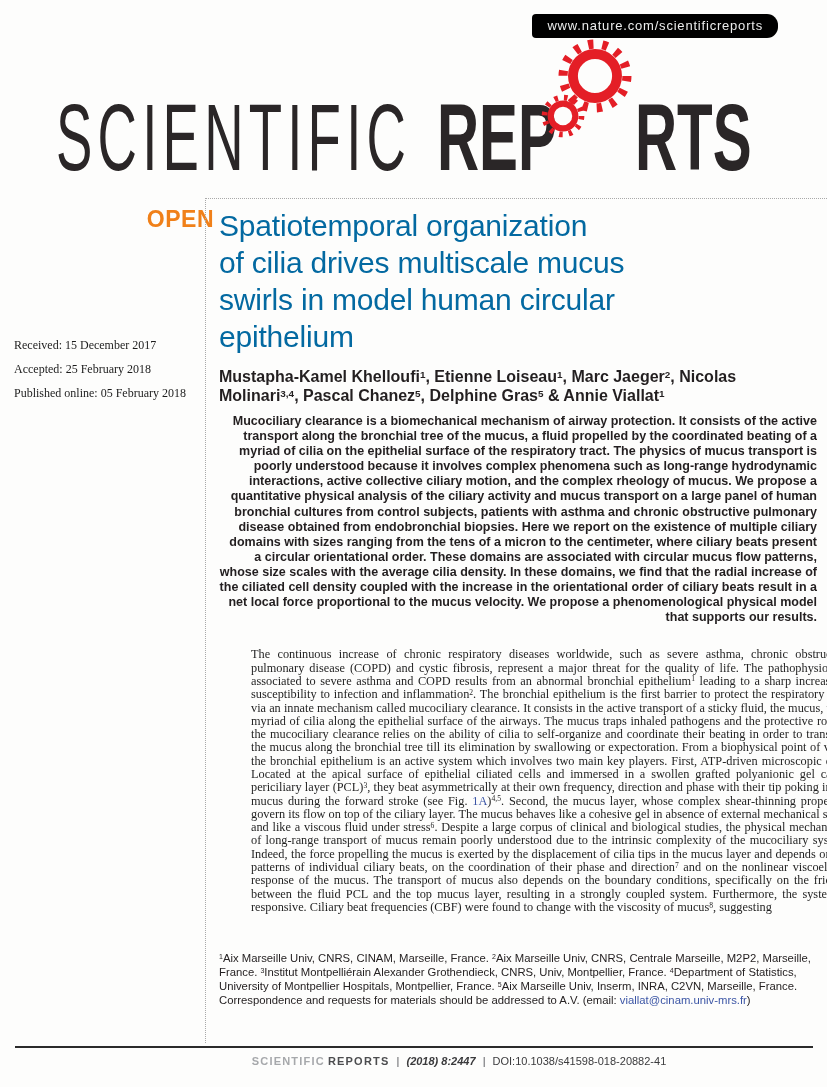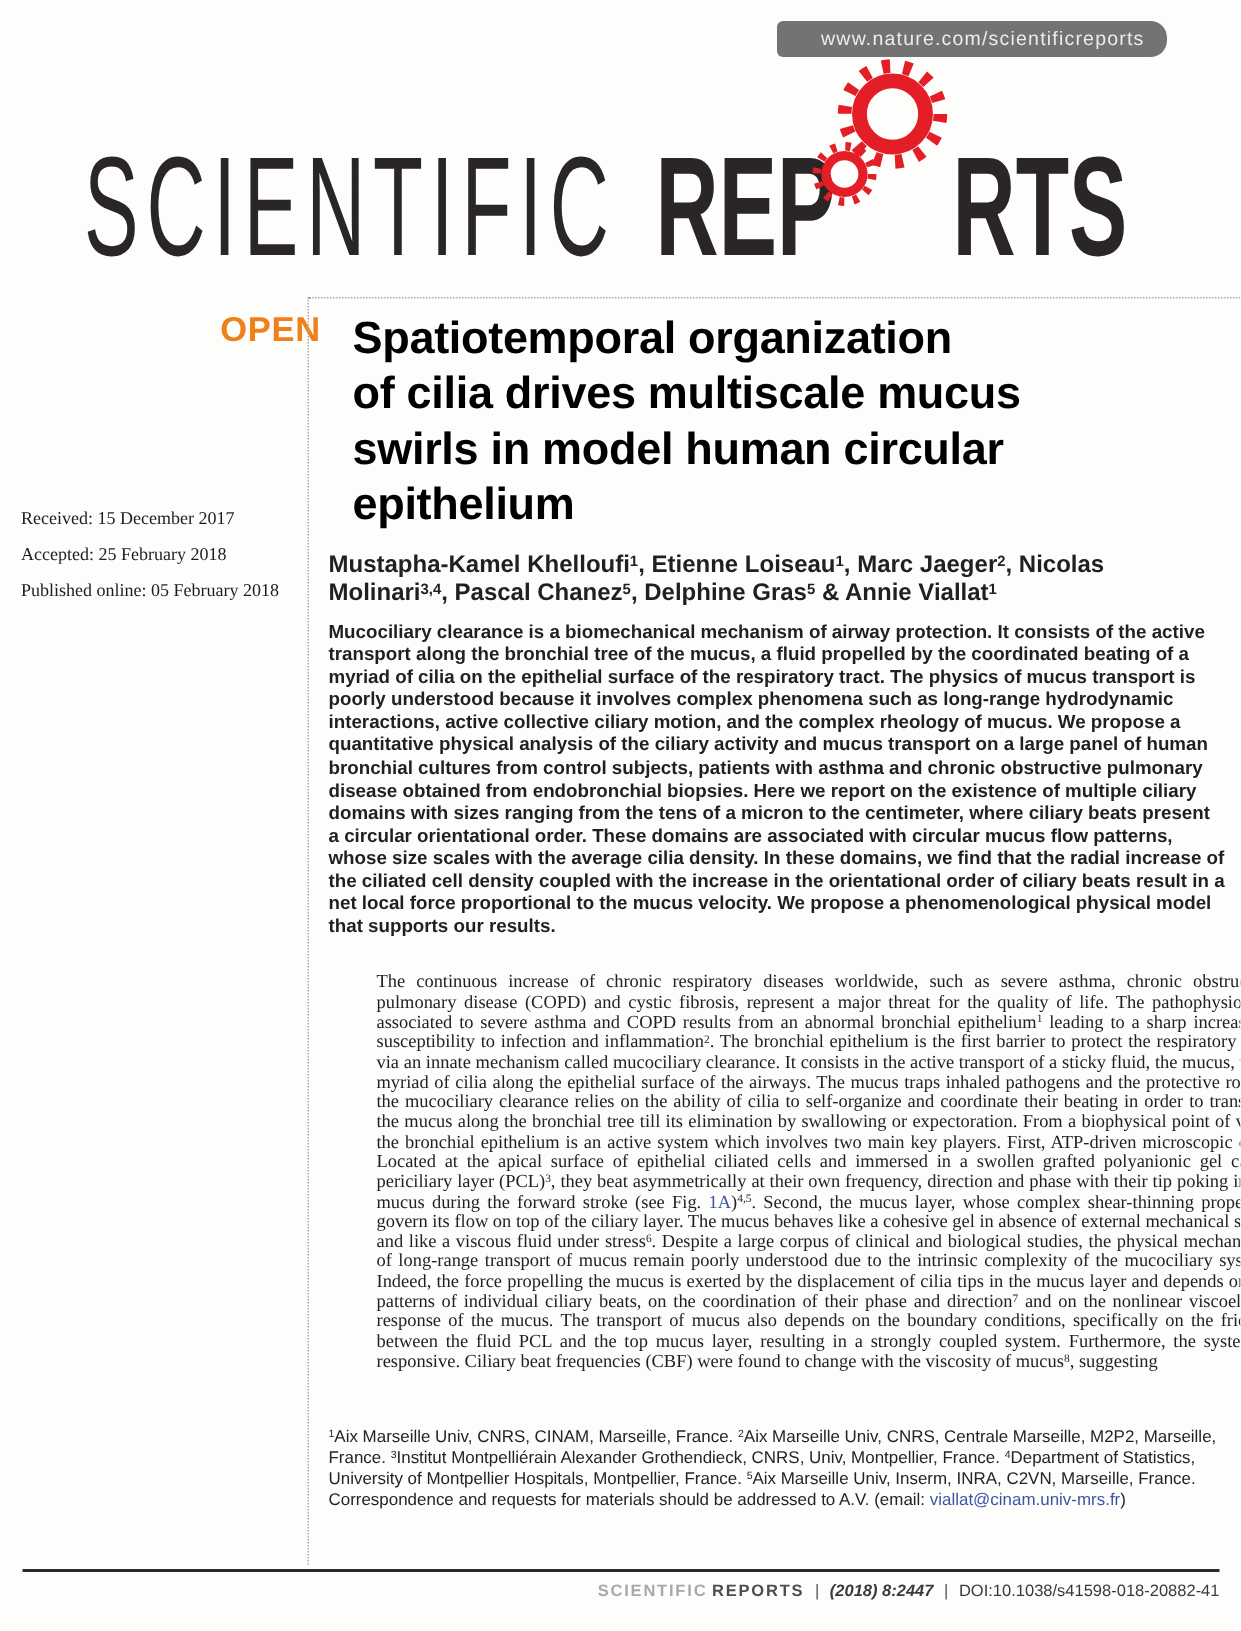--- a/index.html
+++ b/index.html
@@ -1,21 +1,21 @@
 <!DOCTYPE html>
 <html style="--gear-red: #e41e26; --open-orange: #f08019; --link-blue: #3b55a5; --banner-gray: #7f8184;"><head>
 <meta charset="utf-8">
 <style>
   html,body{margin:0;padding:0;background:#ffffff;}
   .page{position:relative;width:827px;height:1087px;background:#fdfdfc;overflow:hidden;
         font-family:"Liberation Sans",sans-serif;color:#231f20;}
 
   
-  .banner{position:absolute;top:14px;right:49px;background:#737373;color:#ebecec;
-          font-size:13px;letter-spacing:.8px;padding:4px 15px 5px 29px;
+  .banner{position:absolute;top:14px;right:49px;background:#000000;color:#ebecec;
+          font-size:13px;letter-spacing:.8px;padding:4px 15px 5px 15px;
           border-radius:4px 11px 11px 4px;}
 
   
   .logo{position:absolute;left:56px;top:84px;width:726px;height:120px;white-space:nowrap;
         color:#2a2627;}
   .logo .squeeze{display:inline-block;transform-origin:0 50%;}
   .logo-light{font-size:94px;font-weight:400;letter-spacing:9px;}
   .logo-bold{font-size:94px;font-weight:bold;letter-spacing:0px;}
   .logo-row{display:flex;align-items:baseline;}
   .gear-wrap{position:relative;display:inline-block;width:76px;height:70px;margin:0 2px -4px 0;}
@@ -28,33 +28,33 @@
               font-size:23px;font-weight:bold;letter-spacing:.5px;color:var(--open-orange,#f08019);margin-left:16px;}
 
   
   .dates{position:absolute;left:14px;top:333px;font-family:"Liberation Serif",serif;
          font-size:12px;line-height:24px;color:#1c1c1c;white-space:nowrap;}
 
   
   .article-col{position:absolute;left:205px;top:198px;bottom:44px;width:608px;
                border-left:1px dotted #a9a9a9;border-top:1px dotted #a9a9a9;
                padding-left:13px;box-sizing:content-box;}
-  .title{font-size:30px;line-height:37px;font-weight:bold;letter-spacing:-.2px;
-         color:#000000;margin:8px 0 12px 16px;}
+  .title{font-size:30px;line-height:37px;font-weight:normal;letter-spacing:-.2px;
+         color:#0369a1;margin:8px 0 12px 0;}
   .authors{font-size:16px;font-weight:bold;line-height:19px;width:580px;margin:0 0 9px 0;}
-  .abstract{font-size:12.5px;font-weight:bold;line-height:15.1px;width:598px;color:#231f20;}
+  .abstract{font-size:12.5px;font-weight:bold;line-height:15.1px;width:598px;color:#231f20;text-align:right;}
   .body-text{margin-top:23px;font-family:"Liberation Serif",serif;font-size:12.3px;
              line-height:13.3px;text-align:justify;width:599px;color:#1f1f1f;margin-left:32px;}
   .affils{margin-top:38px;font-size:11.3px;line-height:13.8px;width:600px;color:#262223;}
   sup{font-size:62%;line-height:0;vertical-align:baseline;position:relative;top:-0.45em;}
   .link{color:var(--link-blue,#3b55a5);}
 
   
   .footer{position:absolute;left:15px;right:14px;top:1046px;border-top:2px solid #2b2b2b;
-          padding-top:7px;display:flex;justify-content:flex-end;align-items:baseline;
+          padding-top:7px;display:flex;justify-content:center;align-items:baseline;
           font-size:11px;color:#3a3a3c;}
   .footer-left{margin-left:90px;white-space:nowrap;}
   .fj1{color:#a6a8ab;font-weight:bold;letter-spacing:1.2px;}
   .fj2{color:#4c4d4f;font-weight:bold;letter-spacing:1.2px;}
   .fsep{color:#55565a;margin:0 4px;}
   .fcite{font-style:italic;font-weight:bold;}
   .fdoi{color:#3a3a3c;}
   .page-num{color:#414142;}
 </style>
 </head>

